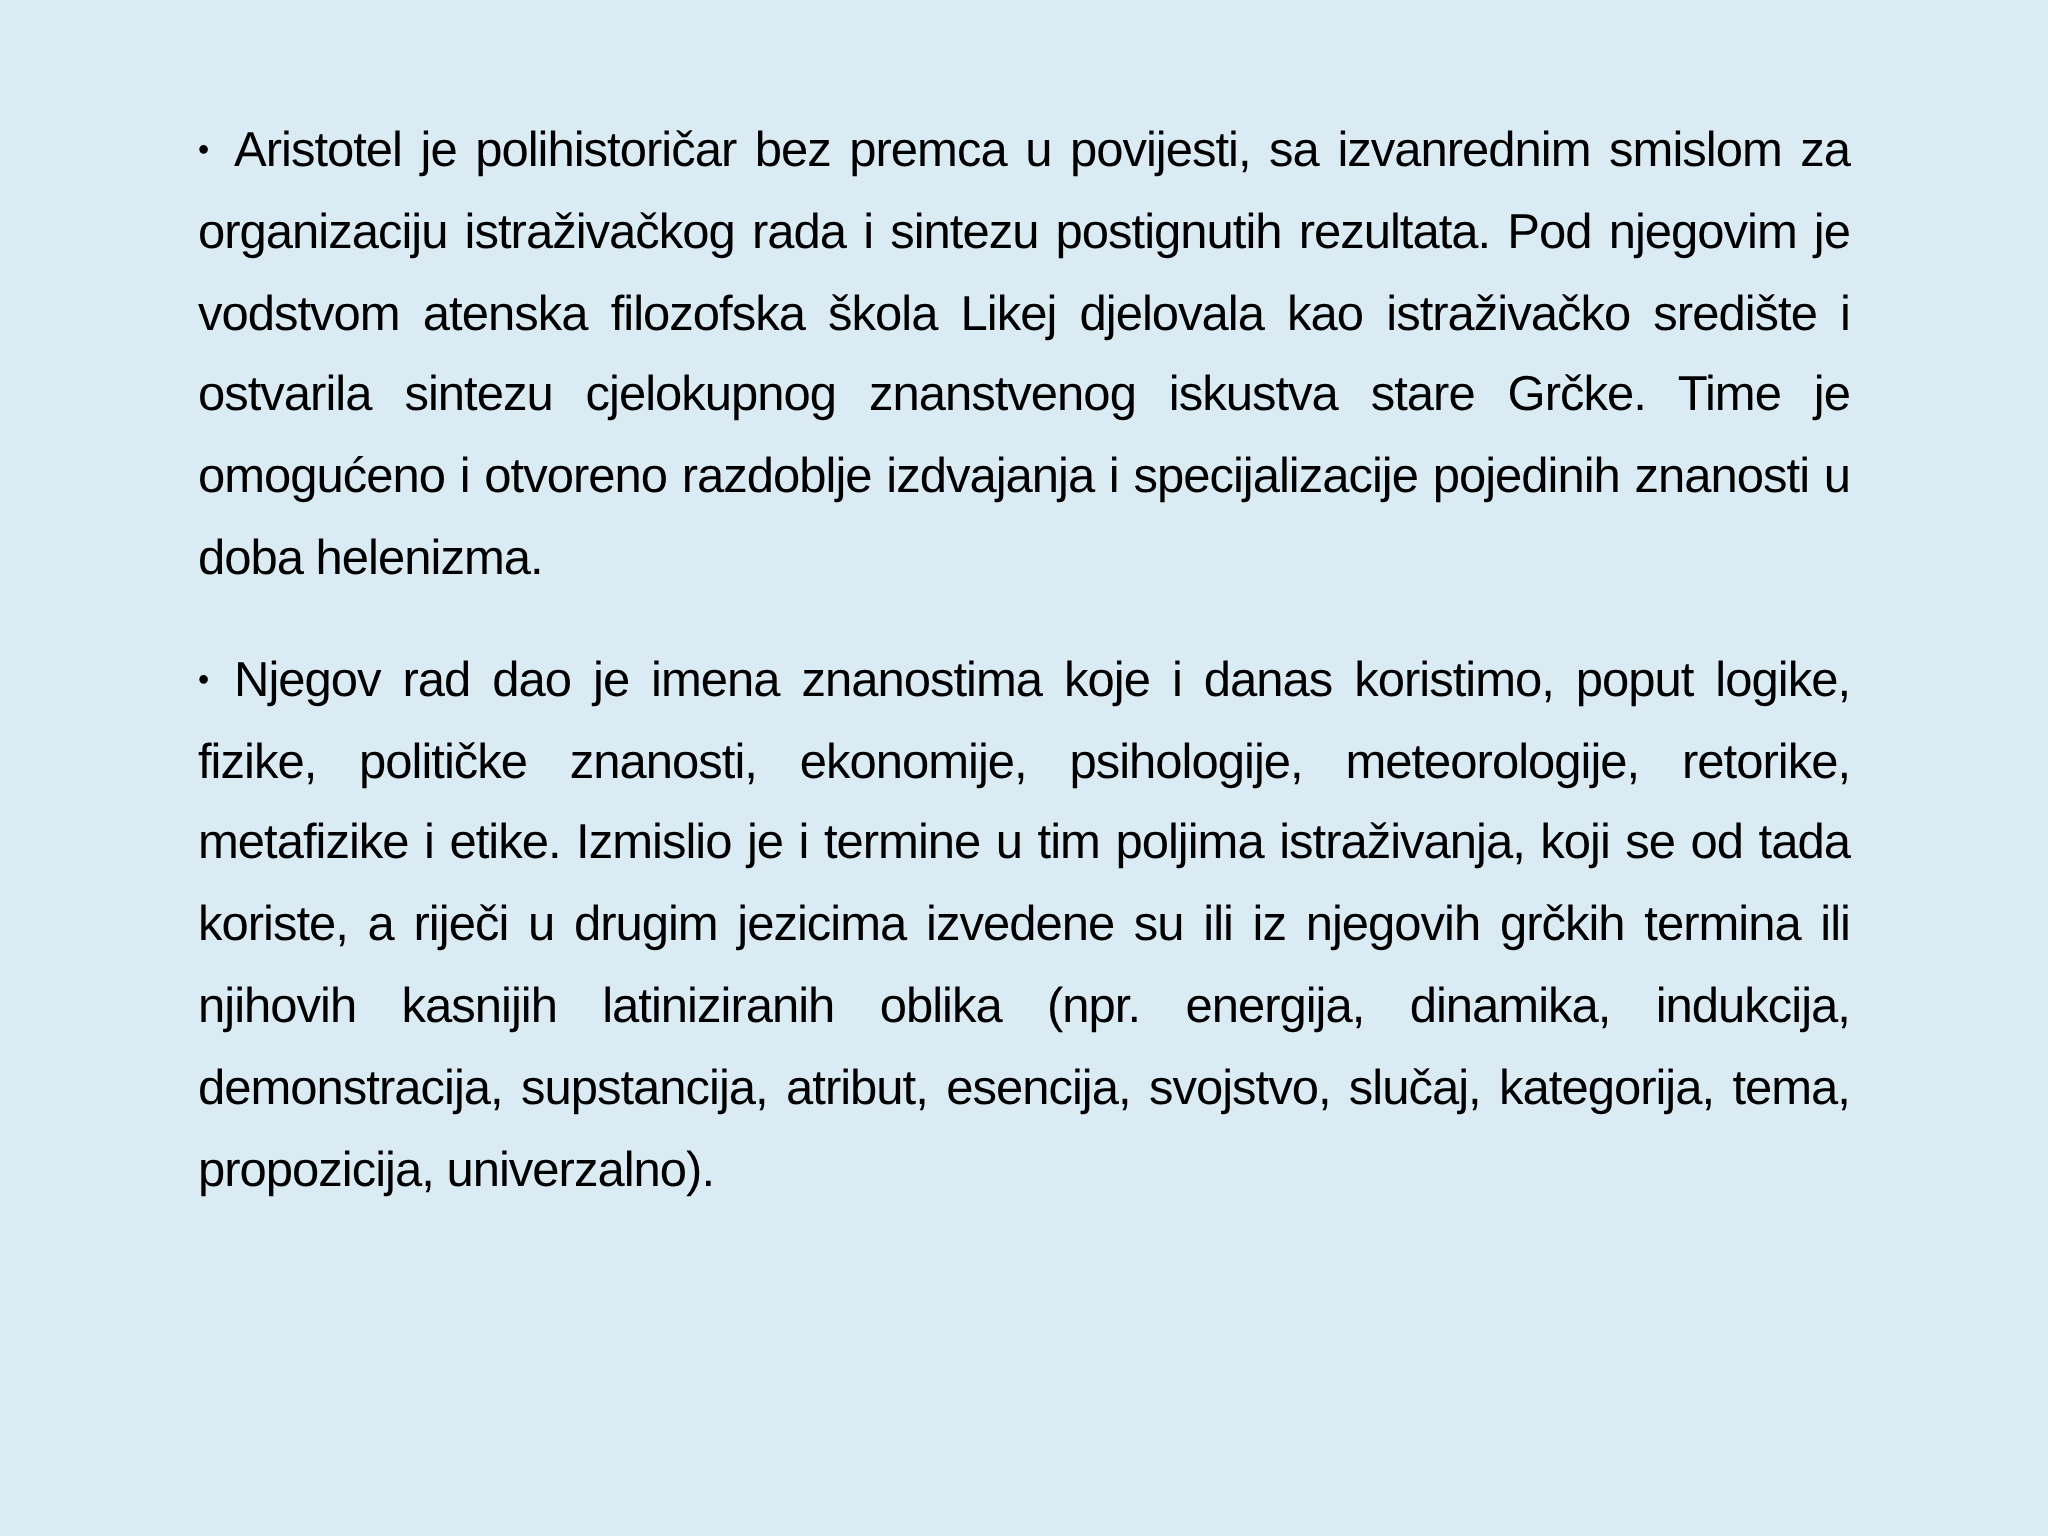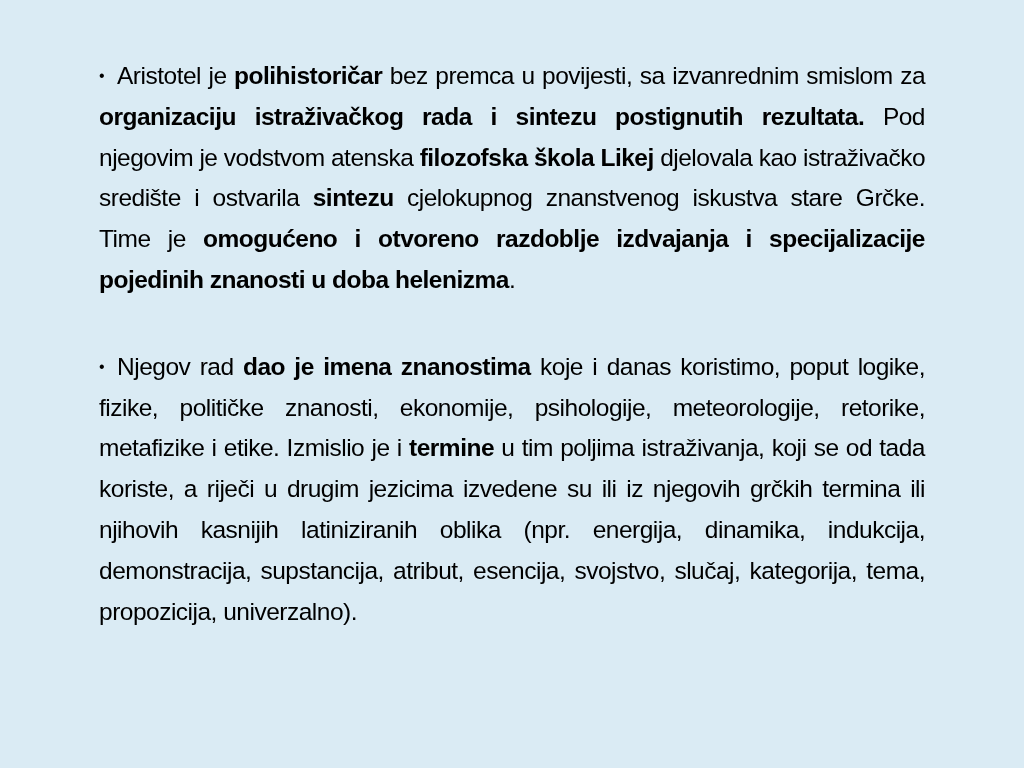--- a/index.html
+++ b/index.html
@@ -19,28 +19,28 @@
       width: 826px;
     }
     .para {
       font-size: 24.5px;
       line-height: 40.8px;
       text-align: justify;
       margin: 0;
       letter-spacing: -0.5px;
       word-spacing: 0px;
     }
-    .para + .para { margin-top: 46px; }
+    .para + .para { margin-top: 20px; }
     .bullet {
       display: inline-block;
       width: 18px;
       font-size: 16px;
       vertical-align: 3px;
     }
-    b { font-weight: bold; }
+    b { font-weight: normal; }
   </style>
 </head>
 <body>
 
 <div class="slide">
   <p class="para"><span class="bullet">•</span><span>Aristotel je </span><b>polihistoričar</b><span> bez premca u povijesti, sa izvanrednim smislom za </span><b>organizaciju istraživačkog rada i sintezu postignutih rezultata.</b><span> Pod njegovim je vodstvom atenska </span><b>filozofska škola Likej</b><span> djelovala kao istraživačko središte i ostvarila </span><b>sintezu</b><span> cjelokupnog znanstvenog iskustva stare Grčke. Time je </span><b>omogućeno i otvoreno razdoblje izdvajanja i specijalizacije pojedinih znanosti u doba helenizma</b><span>.</span></p>
 
   <p class="para"><span class="bullet">•</span><span>Njegov rad </span><b>dao je imena znanostima</b><span> koje i danas koristimo, poput logike, fizike, političke znanosti, ekonomije, psihologije, meteorologije, retorike, metafizike i etike. Izmislio je i </span><b>termine</b><span> u tim poljima istraživanja, koji se od tada koriste, a riječi u drugim jezicima izvedene su ili iz njegovih grčkih termina ili njihovih kasnijih latiniziranih oblika (npr. energija, dinamika, indukcija, demonstracija, supstancija, atribut, esencija, svojstvo, slučaj, kategorija, tema, propozicija, univerzalno).</span></p>
 </div>
 

